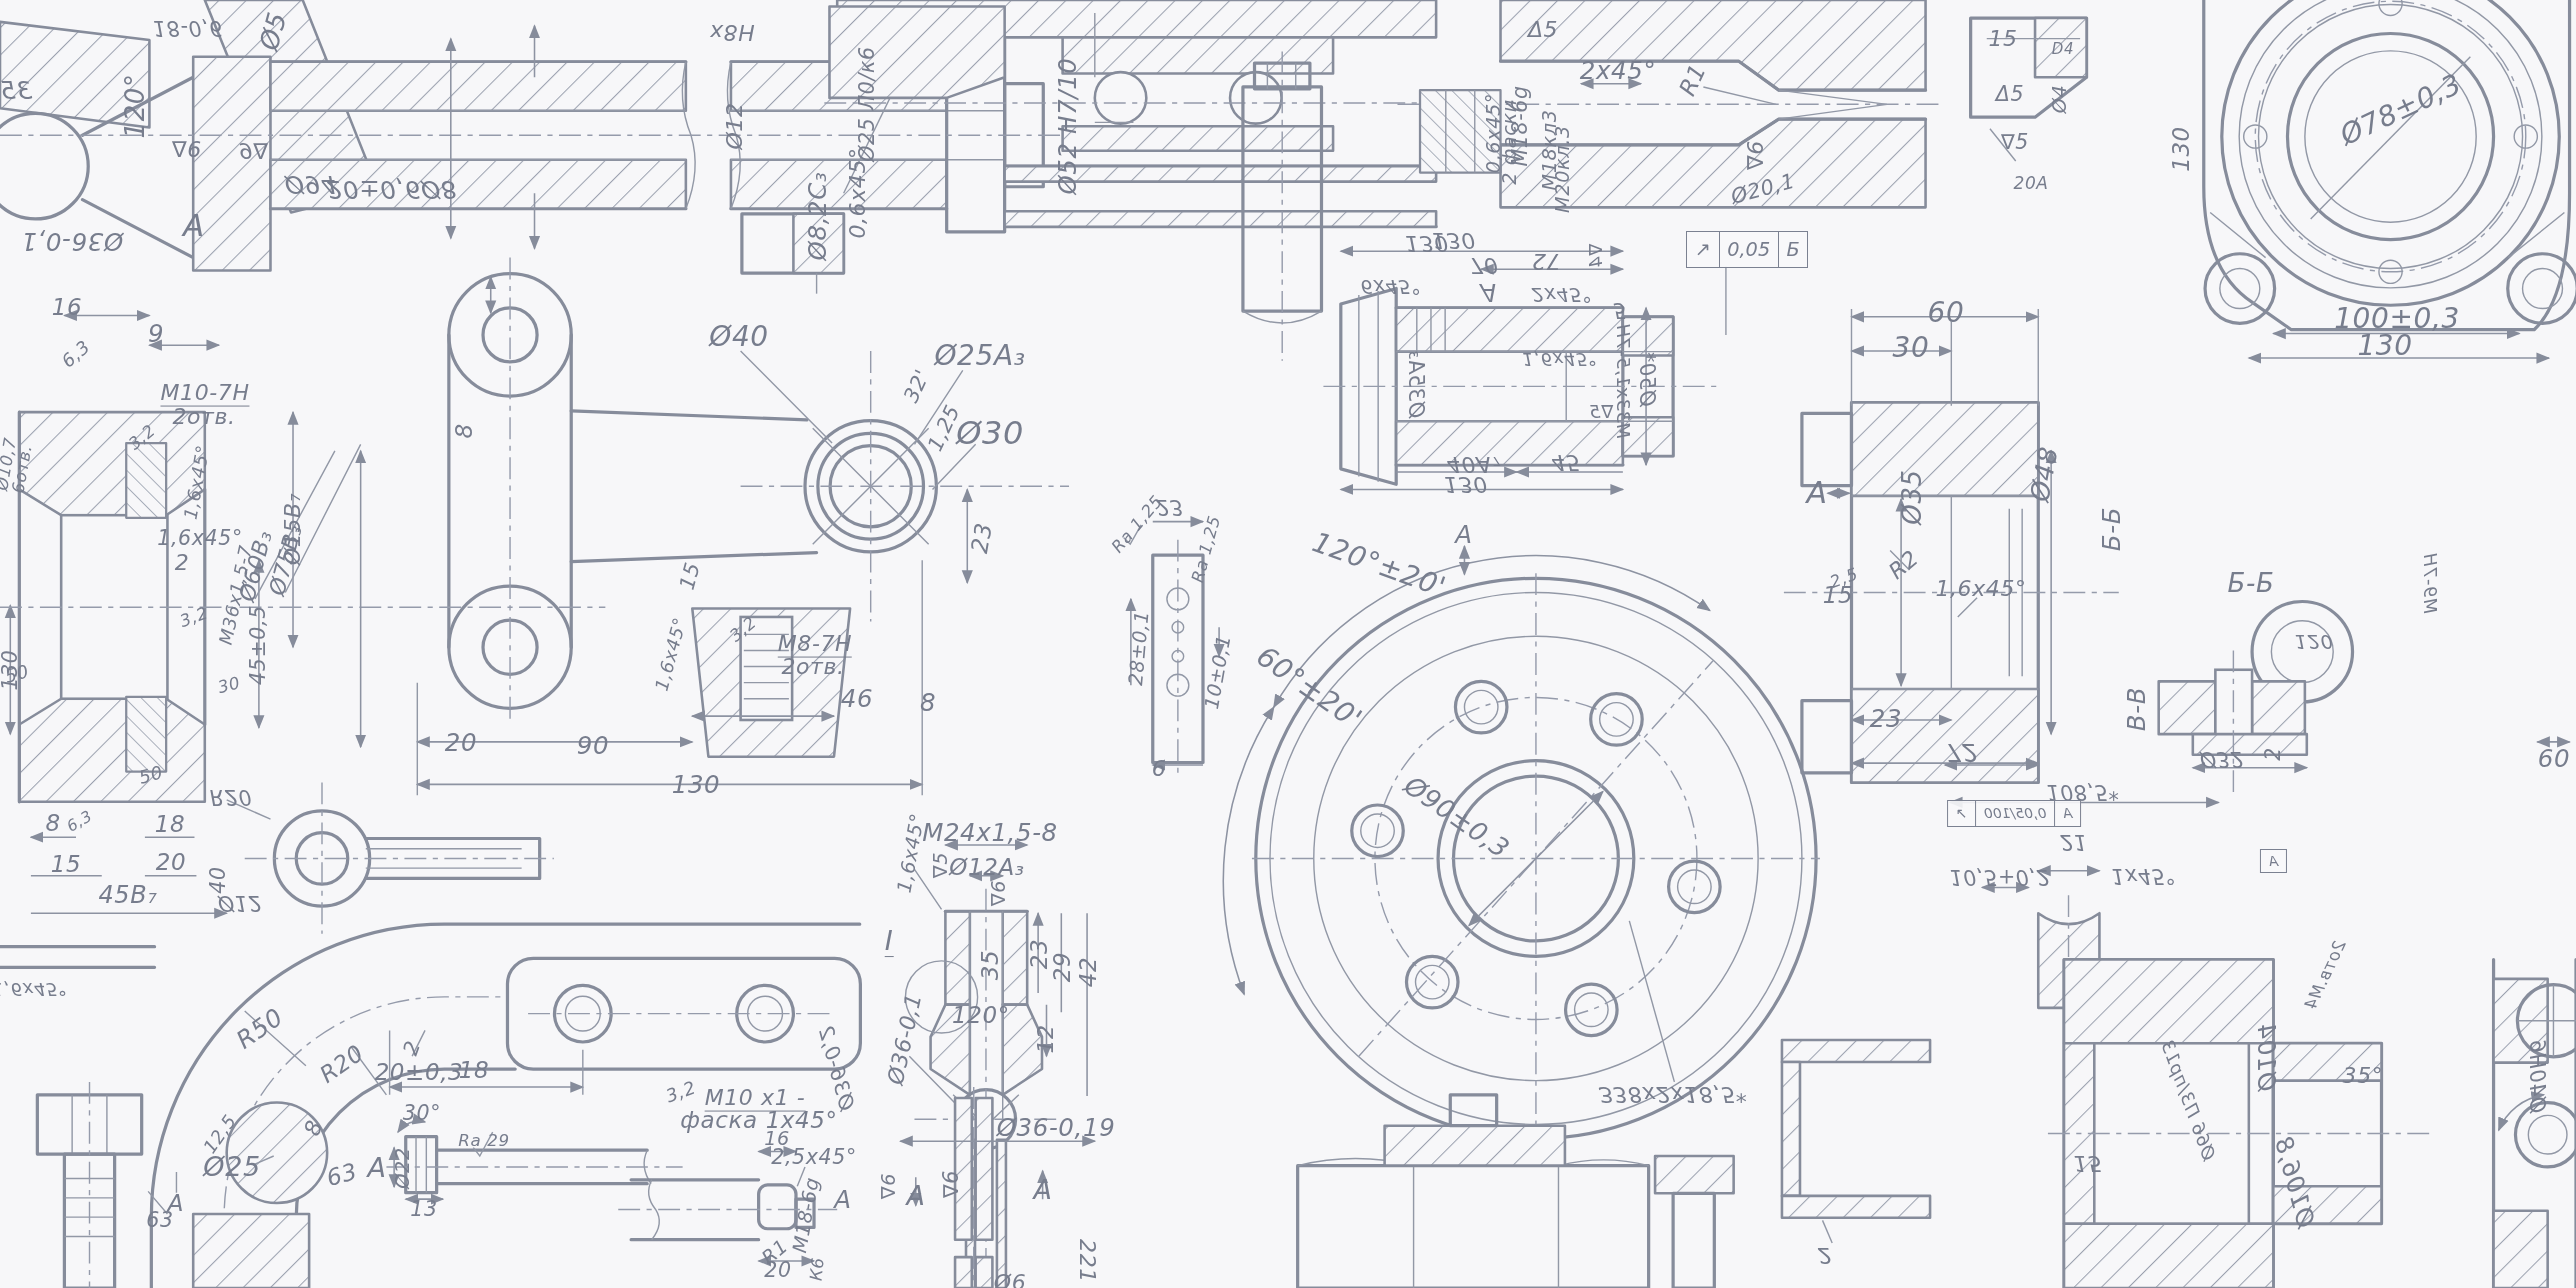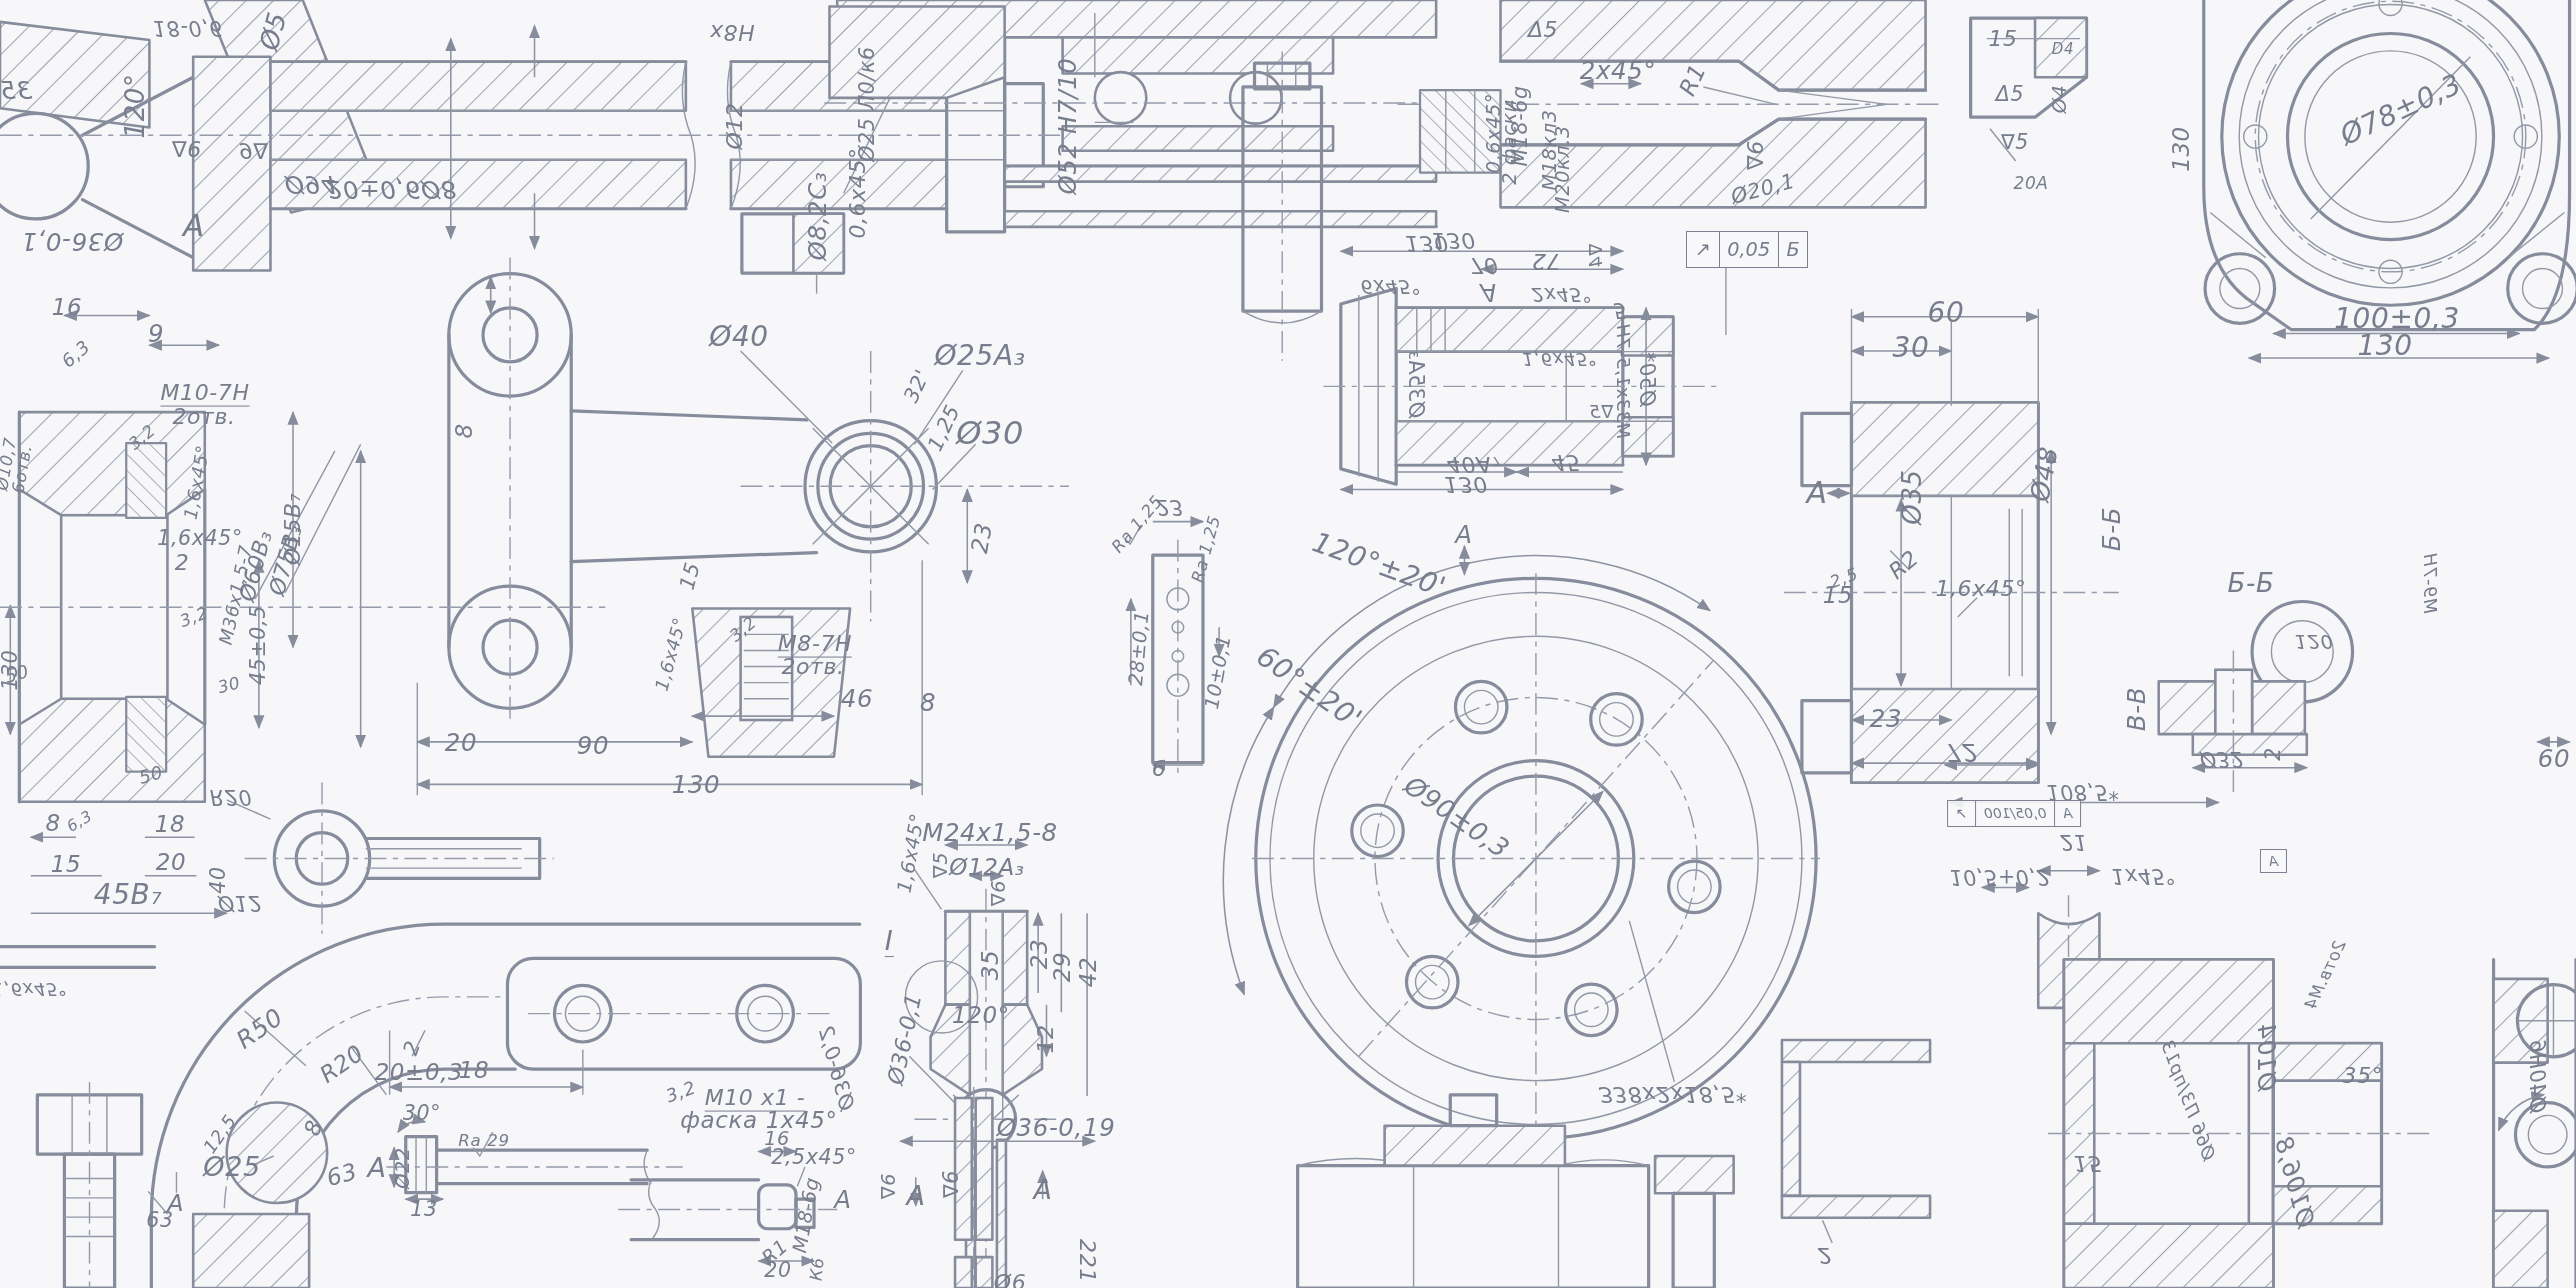--- a/index.html
+++ b/index.html
@@ -553,21 +553,21 @@
       <span class="dim" style="left: 258px; top: 645px; font-size: 20.6px; transform: translate(-50%, -50%) rotate(-90deg) scaleX(1);">45±0,5</span>
       <span class="dim" style="left: 9.7px; top: 670px; font-size: 20.6px; transform: translate(-50%, -50%) rotate(-90deg) scaleX(1);">130</span>
       <span class="dim" style="left: 231px; top: 797px; font-size: 20.6px; transform: translate(-50%, -50%) rotate(180deg) scaleX(-1);">R20</span>
       <span class="dim" style="left: 218px; top: 880px; font-size: 20.6px; transform: translate(-50%, -50%) rotate(-90deg) scaleX(1);">40</span>
       <span class="dim" style="left: 240px; top: 903px; font-size: 20.6px; transform: translate(-50%, -50%) rotate(180deg) scaleX(-1);">Ø12</span>
       <span class="dim" style="left: 53px; top: 823px; font-size: 23px; transform: translate(-50%, -50%) rotate(0deg) scaleX(1);">8</span>
       <span class="dim" style="left: 80px; top: 822px; font-size: 15.5px; transform: translate(-50%, -50%) rotate(-30deg) scaleX(1);">6,3</span>
       <span class="dim" style="left: 170px; top: 824px; font-size: 23px; transform: translate(-50%, -50%) rotate(0deg) scaleX(1);">18</span>
       <span class="dim" style="left: 66px; top: 864px; font-size: 23px; transform: translate(-50%, -50%) rotate(0deg) scaleX(1);">15</span>
       <span class="dim" style="left: 171px; top: 862px; font-size: 23px; transform: translate(-50%, -50%) rotate(0deg) scaleX(1);">20</span>
-      <span class="dim" style="left: 128px; top: 895px; font-size: 28px; transform: translate(-50%, -50%) rotate(0deg) scaleX(1); text-align: right;">45В₇</span>
+      <span class="dim" style="left: 128px; top: 895px; font-size: 24px; transform: translate(-50%, -50%) rotate(0deg) scaleX(1); text-align: right;">45В₇</span>
       <span class="dim" style="left: 260px; top: 1029px; font-size: 24.5px; transform: translate(-50%, -50%) rotate(-35deg) scaleX(1);">R50</span>
       <span class="dim" style="left: 342px; top: 1064px; font-size: 23px; transform: translate(-50%, -50%) rotate(-35deg) scaleX(1);">R20</span>
       <span class="dim" style="left: 412px; top: 1048px; font-size: 20.6px; transform: translate(-50%, -50%) rotate(-70deg) scaleX(1);">2</span>
       <span class="dim" style="left: 419px; top: 1072px; font-size: 23px; transform: translate(-50%, -50%) rotate(0deg) scaleX(1);">20±0,3</span>
       <span class="dim" style="left: 474px; top: 1070px; font-size: 23px; transform: translate(-50%, -50%) rotate(0deg) scaleX(1);">18</span>
       <span class="dim" style="left: 220px; top: 1134px; font-size: 18px; transform: translate(-50%, -50%) rotate(-55deg) scaleX(1);">12,5</span>
       <span class="dim" style="left: 232px; top: 1166px; font-size: 27px; transform: translate(-50%, -50%) rotate(0deg) scaleX(1);">Ø25</span>
       <span class="dim" style="left: 314px; top: 1128px; font-size: 22px; transform: translate(-50%, -50%) rotate(-70deg) scaleX(1);">8</span>
       <span class="dim" style="left: 342px; top: 1175px; font-size: 23px; transform: translate(-50%, -50%) rotate(-15deg) scaleX(1);">63</span>
       <span class="dim" style="left: 377px; top: 1167px; font-size: 27px; transform: translate(-50%, -50%) rotate(0deg) scaleX(1);">A</span>

